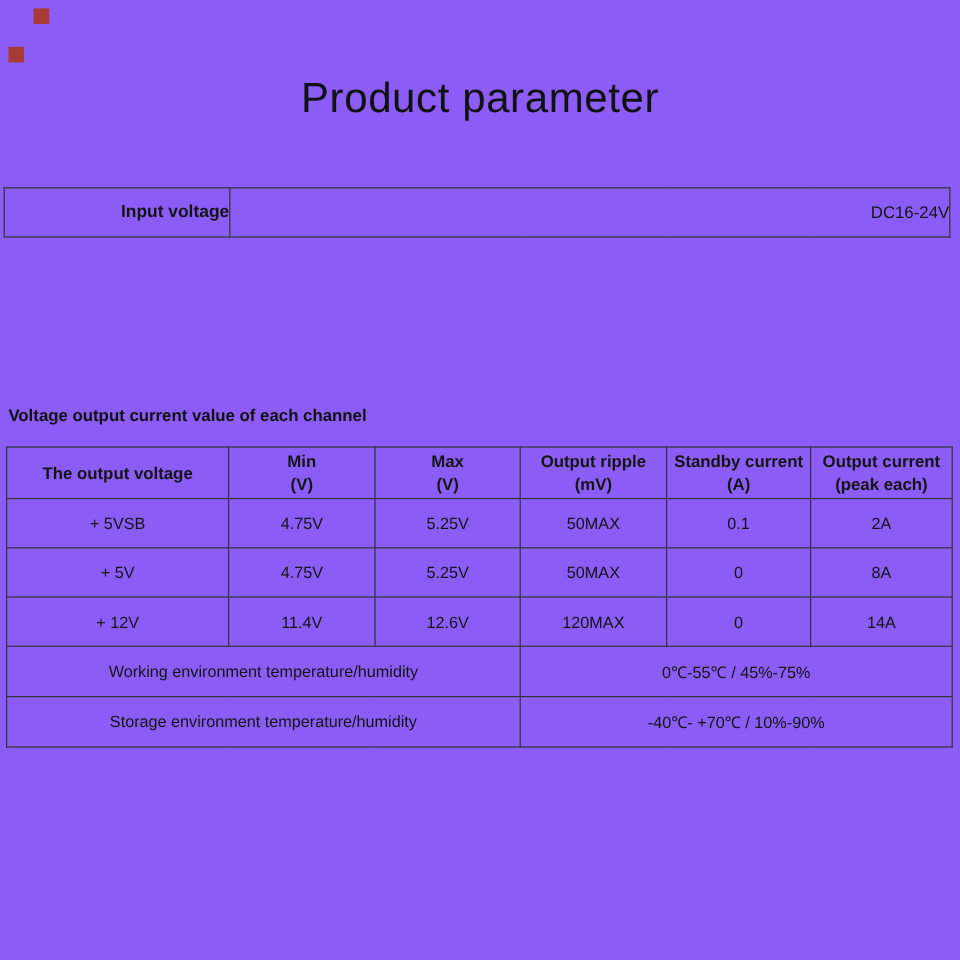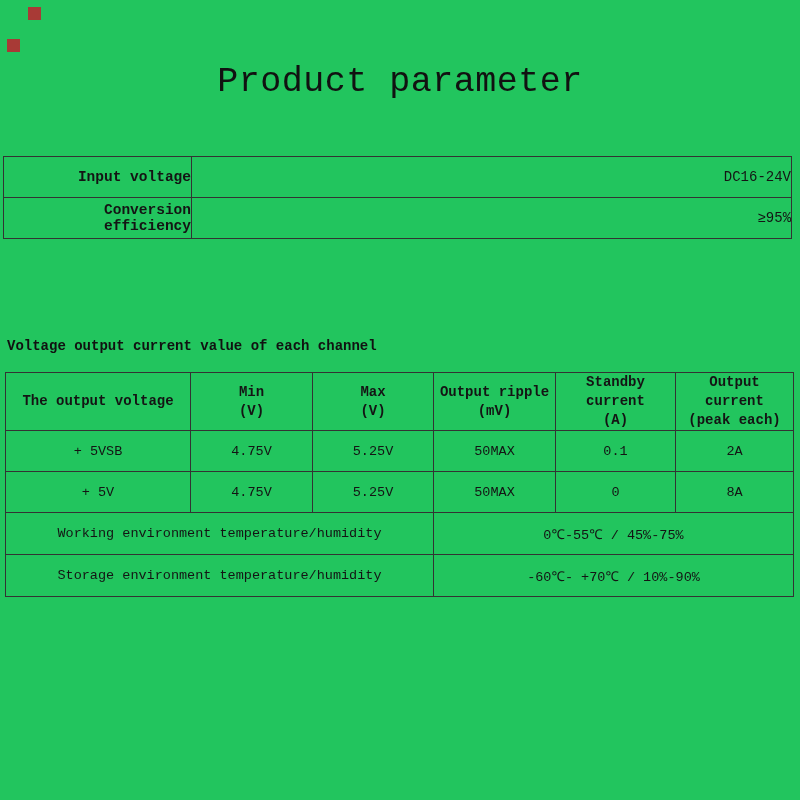--- a/index.html
+++ b/index.html
@@ -1,18 +1,18 @@
 <!DOCTYPE html>
 <html><head>
 <meta charset="utf-8">
 <style>
   html,body{margin:0;padding:0;background:#ffffff;}
   .canvas{
-    position:relative;width:800px;height:800px;background:#22c55e;overflow:hidden;
-    font-family:Liberation Mono, monospace;color:#111111;
+    position:relative;width:800px;height:800px;background:#8b5cf6;overflow:hidden;
+    font-family:Liberation Sans, sans-serif;color:#111111;
   }
   .artifact{position:absolute;width:13px;height:13px;background:#a83a36;}
   .sq1{left:28px;top:7px;}
   .sq2{left:7px;top:39px;}
   .title{
     position:absolute;top:62px;left:0;width:800px;margin:0;
     font-size:35px;font-weight:400;text-align:center;color:#111111;letter-spacing:0.5px;
   }
   table.t{
     position:absolute;border-collapse:collapse;table-layout:fixed;
@@ -52,24 +52,20 @@
       <col style="width:188px">
         <col style="width:242px">
         <col style="width:122px">
       <col style="width:120px">
         <col style="width:116px">
     </colgroup>
     <tbody>
       <tr>
         <td class="lbl">Input voltage</td>
         <td class="left" colspan="4">DC16-24V</td>
-      </tr>
-      <tr>
-        <td class="lbl">Conversion efficiency</td>
-        <td class="left" colspan="4">≥95%</td>
       </tr>
     </tbody>
   </table>
 
   <div class="section-heading">Voltage output current value of each channel</div>
 
   <table class="t t2">
     <colgroup>
       <col style="width:185px">
         <col style="width:122px">
@@ -114,25 +110,33 @@
         <td>2A</td>
       </tr>
       <tr class="data">
         <td>+ 5V</td>
         <td>4.75V</td>
         <td>5.25V</td>
         <td>50MAX</td>
         <td>0</td>
         <td>8A</td>
       </tr>
+      <tr class="data">
+        <td>+ 12V</td>
+        <td>11.4V</td>
+        <td>12.6V</td>
+        <td>120MAX</td>
+        <td>0</td>
+        <td>14A</td>
+      </tr>
 
       <tr class="env">
         <td colspan="3">Working environment temperature/humidity</td>
         <td colspan="3">0℃-55℃ / 45%-75%</td>
       </tr>
       <tr class="env">
         <td colspan="3">Storage environment temperature/humidity</td>
-        <td colspan="3">-60℃- +70℃ / 10%-90%</td>
+        <td colspan="3">-40℃- +70℃ / 10%-90%</td>
       </tr>
     </tbody>
   </table>
 
 </div>
 
 </body></html>

